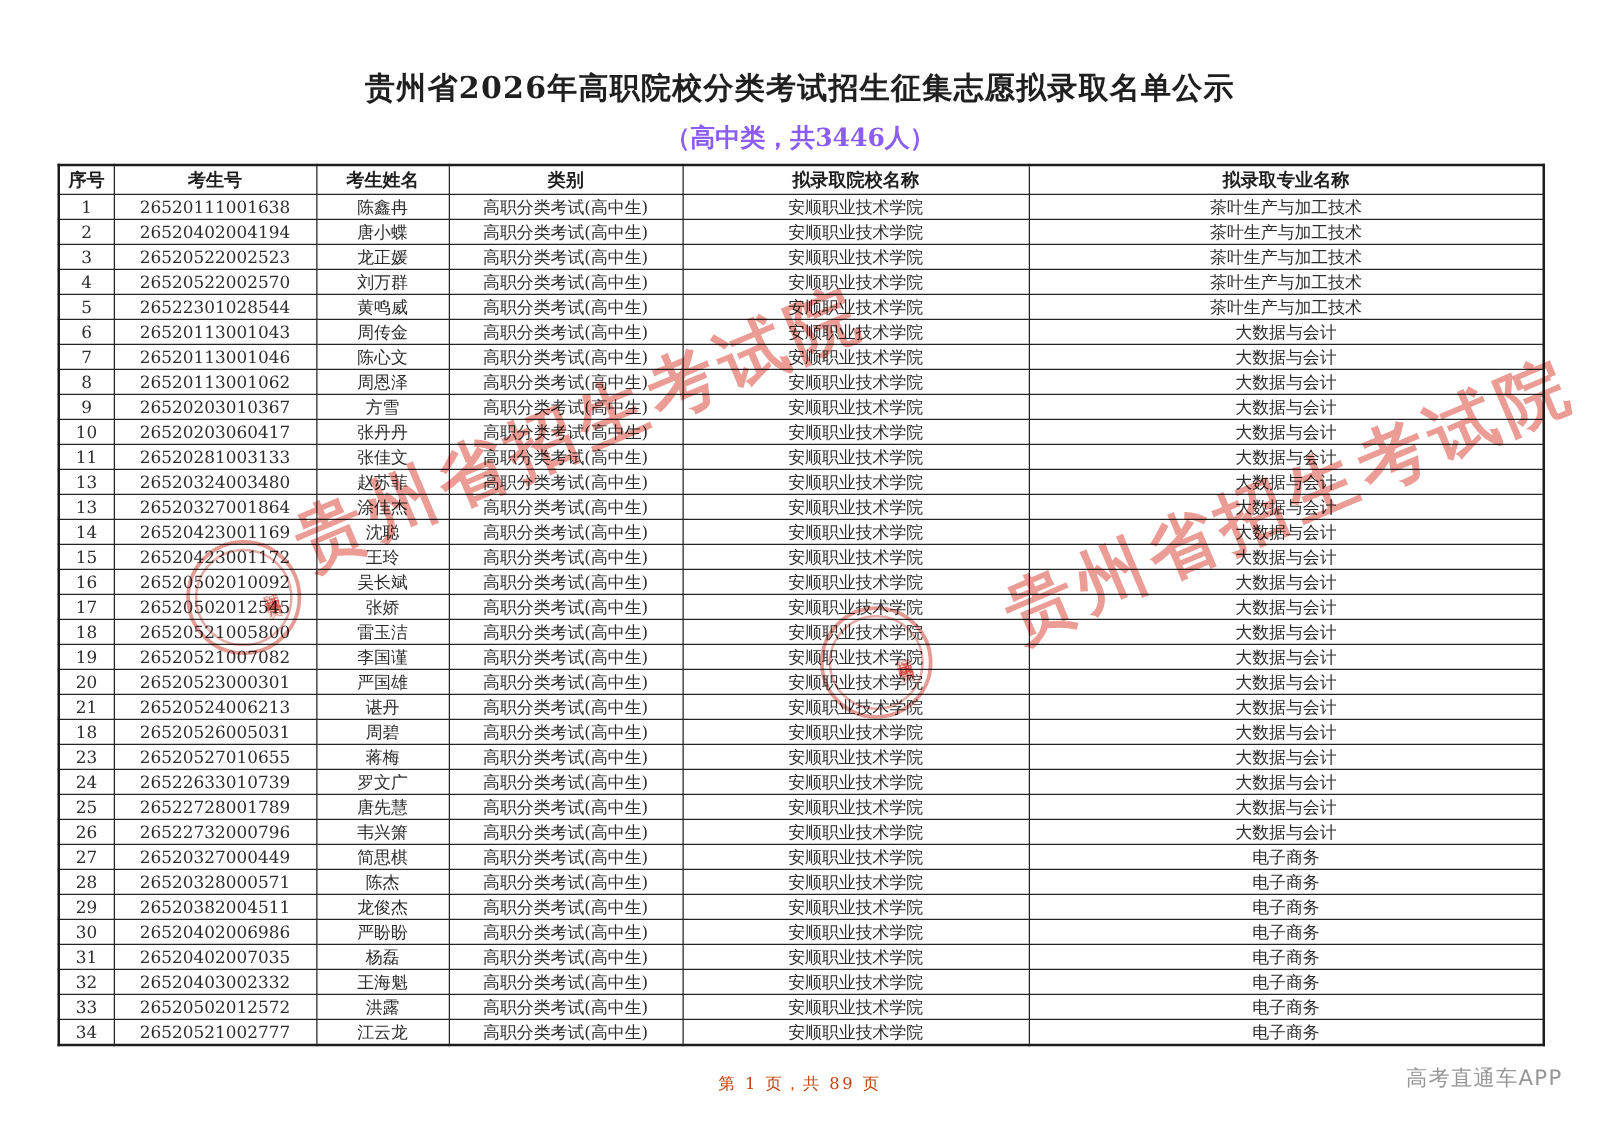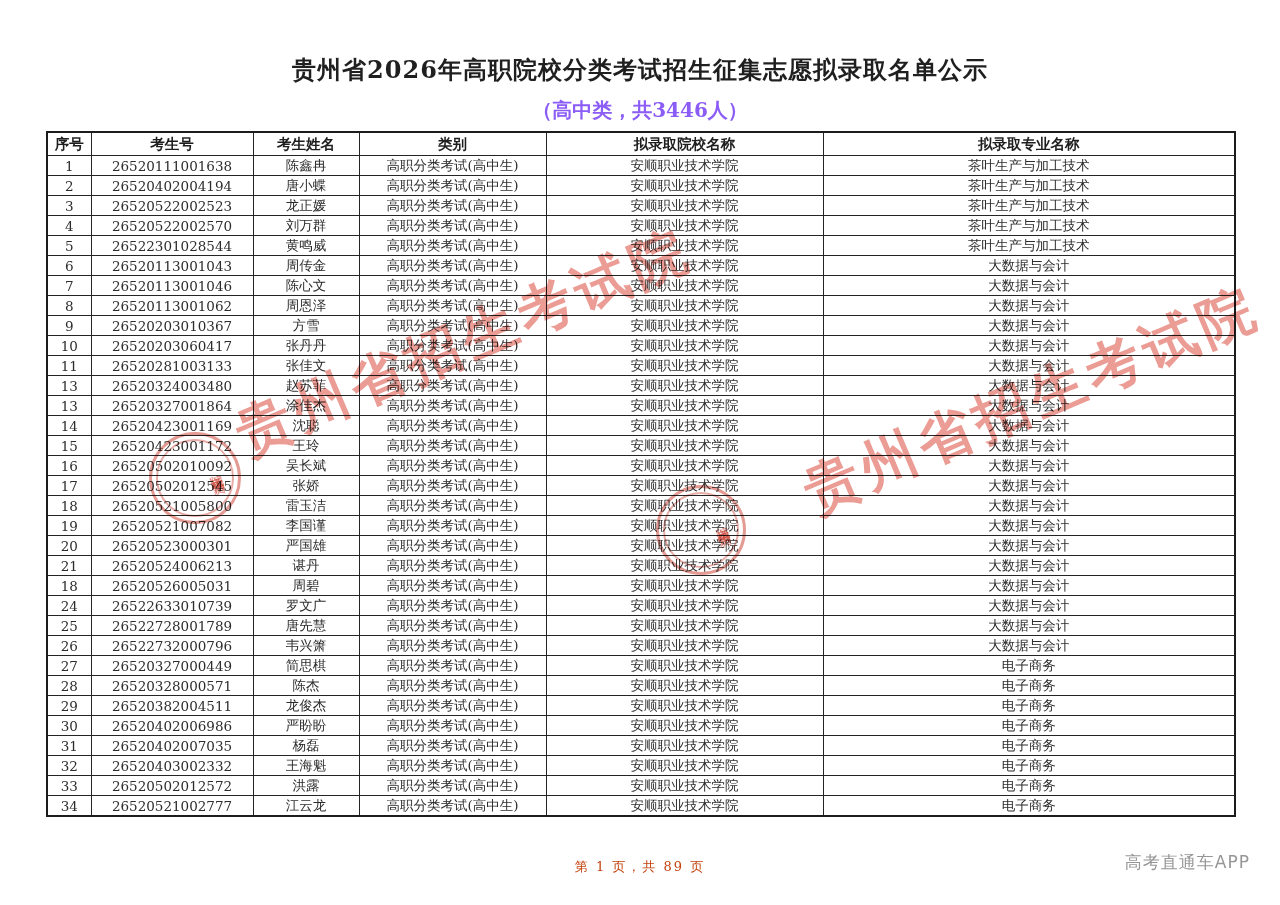--- a/index.html
+++ b/index.html
@@ -320,20 +320,28 @@
         </tr>
         <tr>
           <td>18</td>
           <td>26520526005031</td>
           <td>周碧</td>
           <td>高职分类考试(高中生)</td>
           <td>安顺职业技术学院</td>
           <td>大数据与会计</td>
         </tr>
         <tr>
+          <td>23</td>
+          <td>26520527010655</td>
+          <td>蒋梅</td>
+          <td>高职分类考试(高中生)</td>
+          <td>安顺职业技术学院</td>
+          <td>大数据与会计</td>
+        </tr>
+        <tr>
           <td>24</td>
           <td>26522633010739</td>
           <td>罗文广</td>
           <td>高职分类考试(高中生)</td>
           <td>安顺职业技术学院</td>
           <td>大数据与会计</td>
         </tr>
         <tr>
           <td>25</td>
           <td>26522728001789</td>

